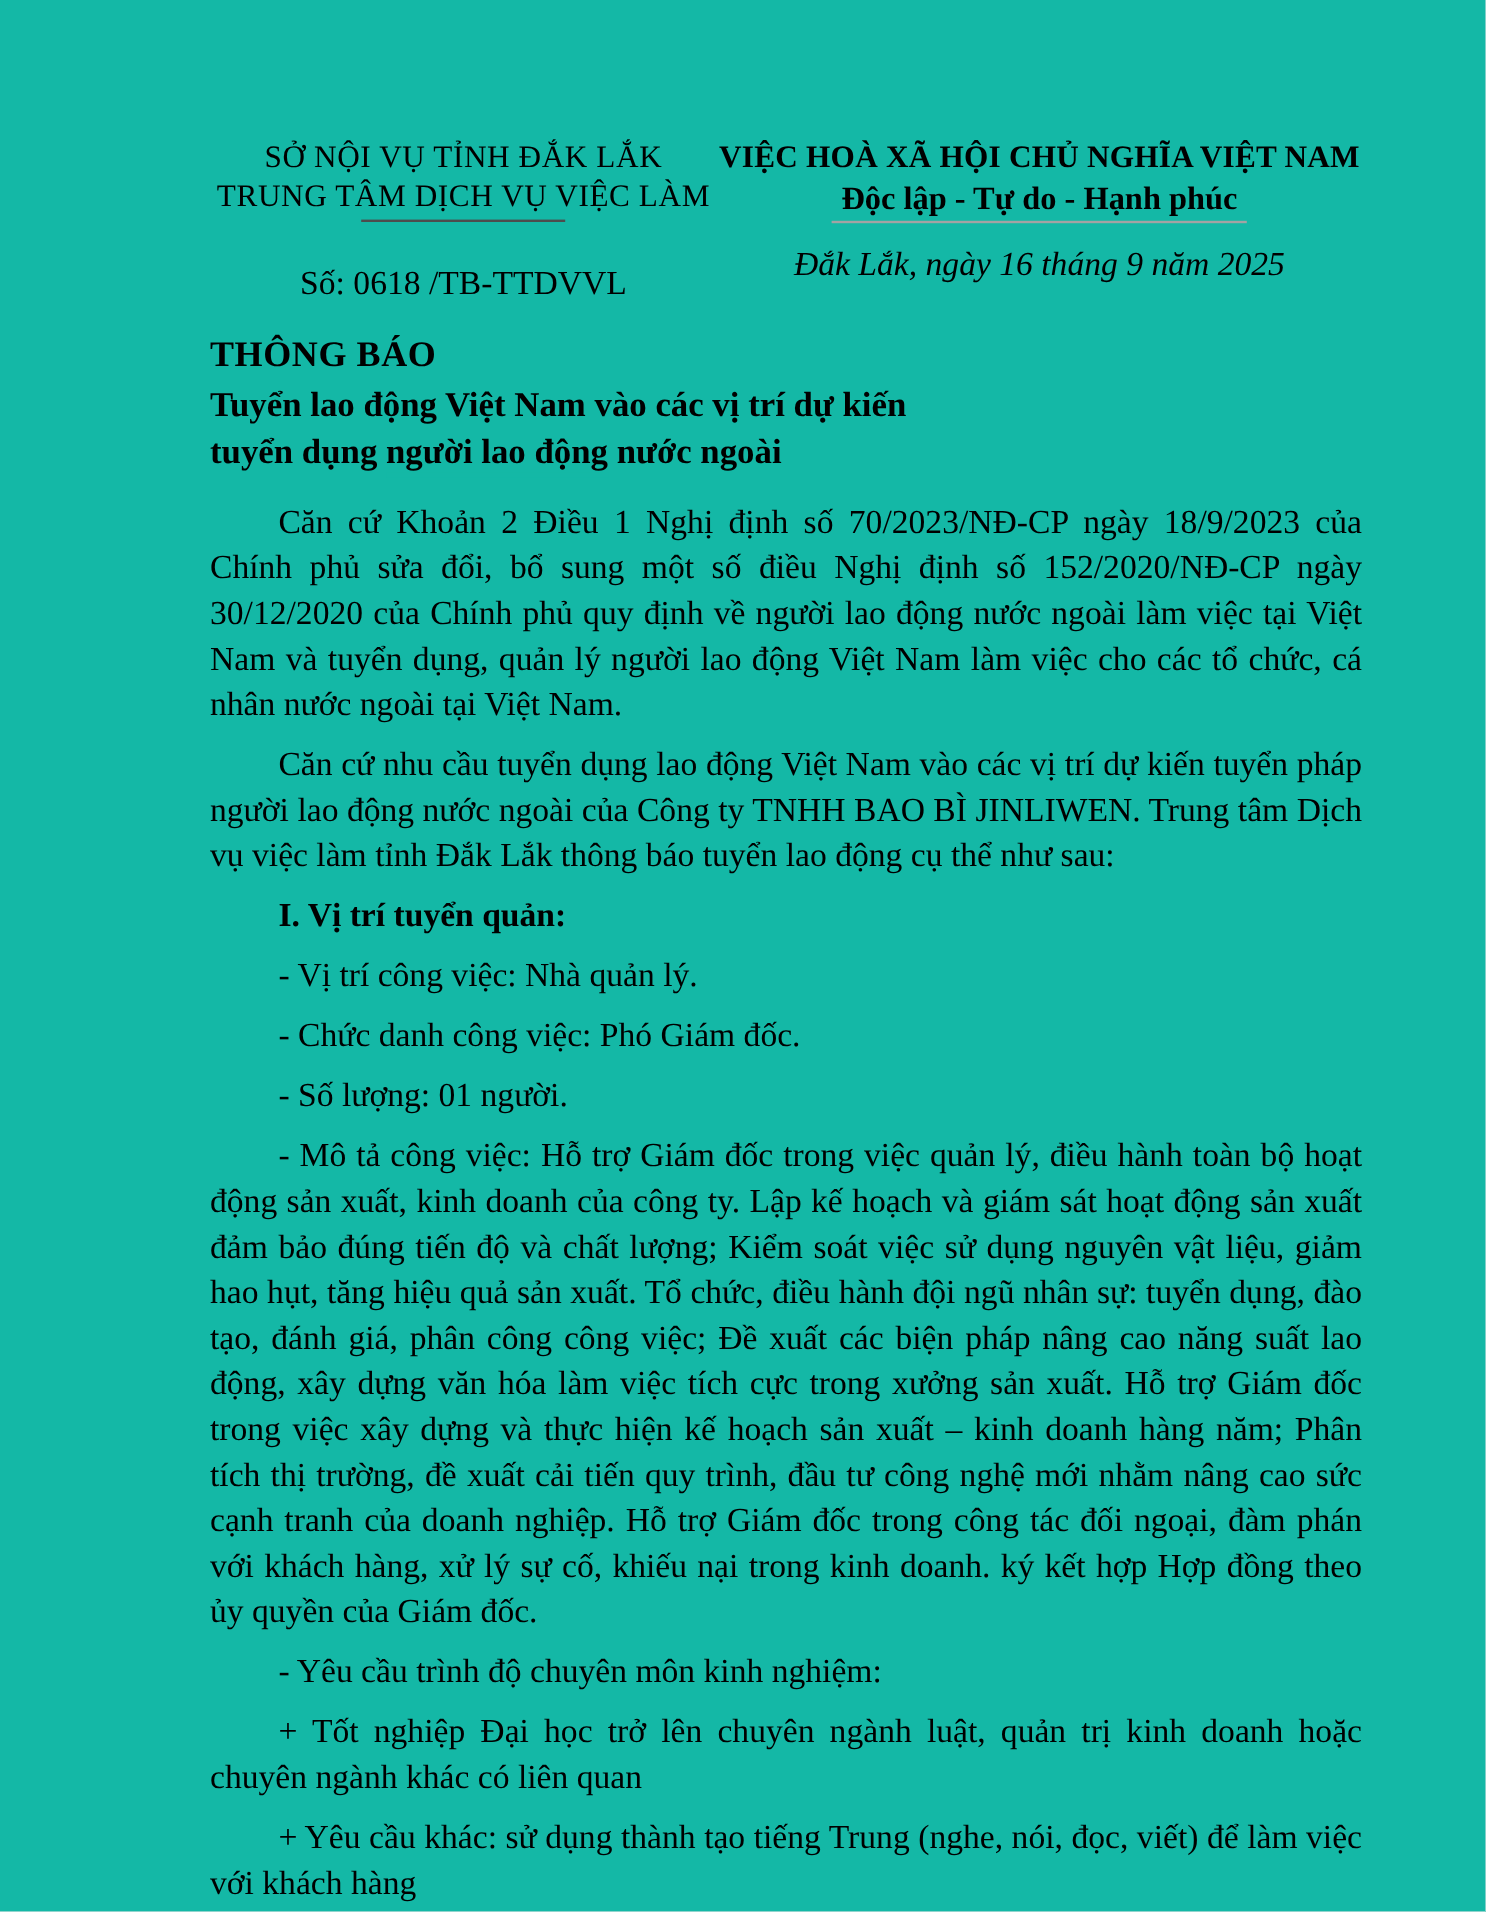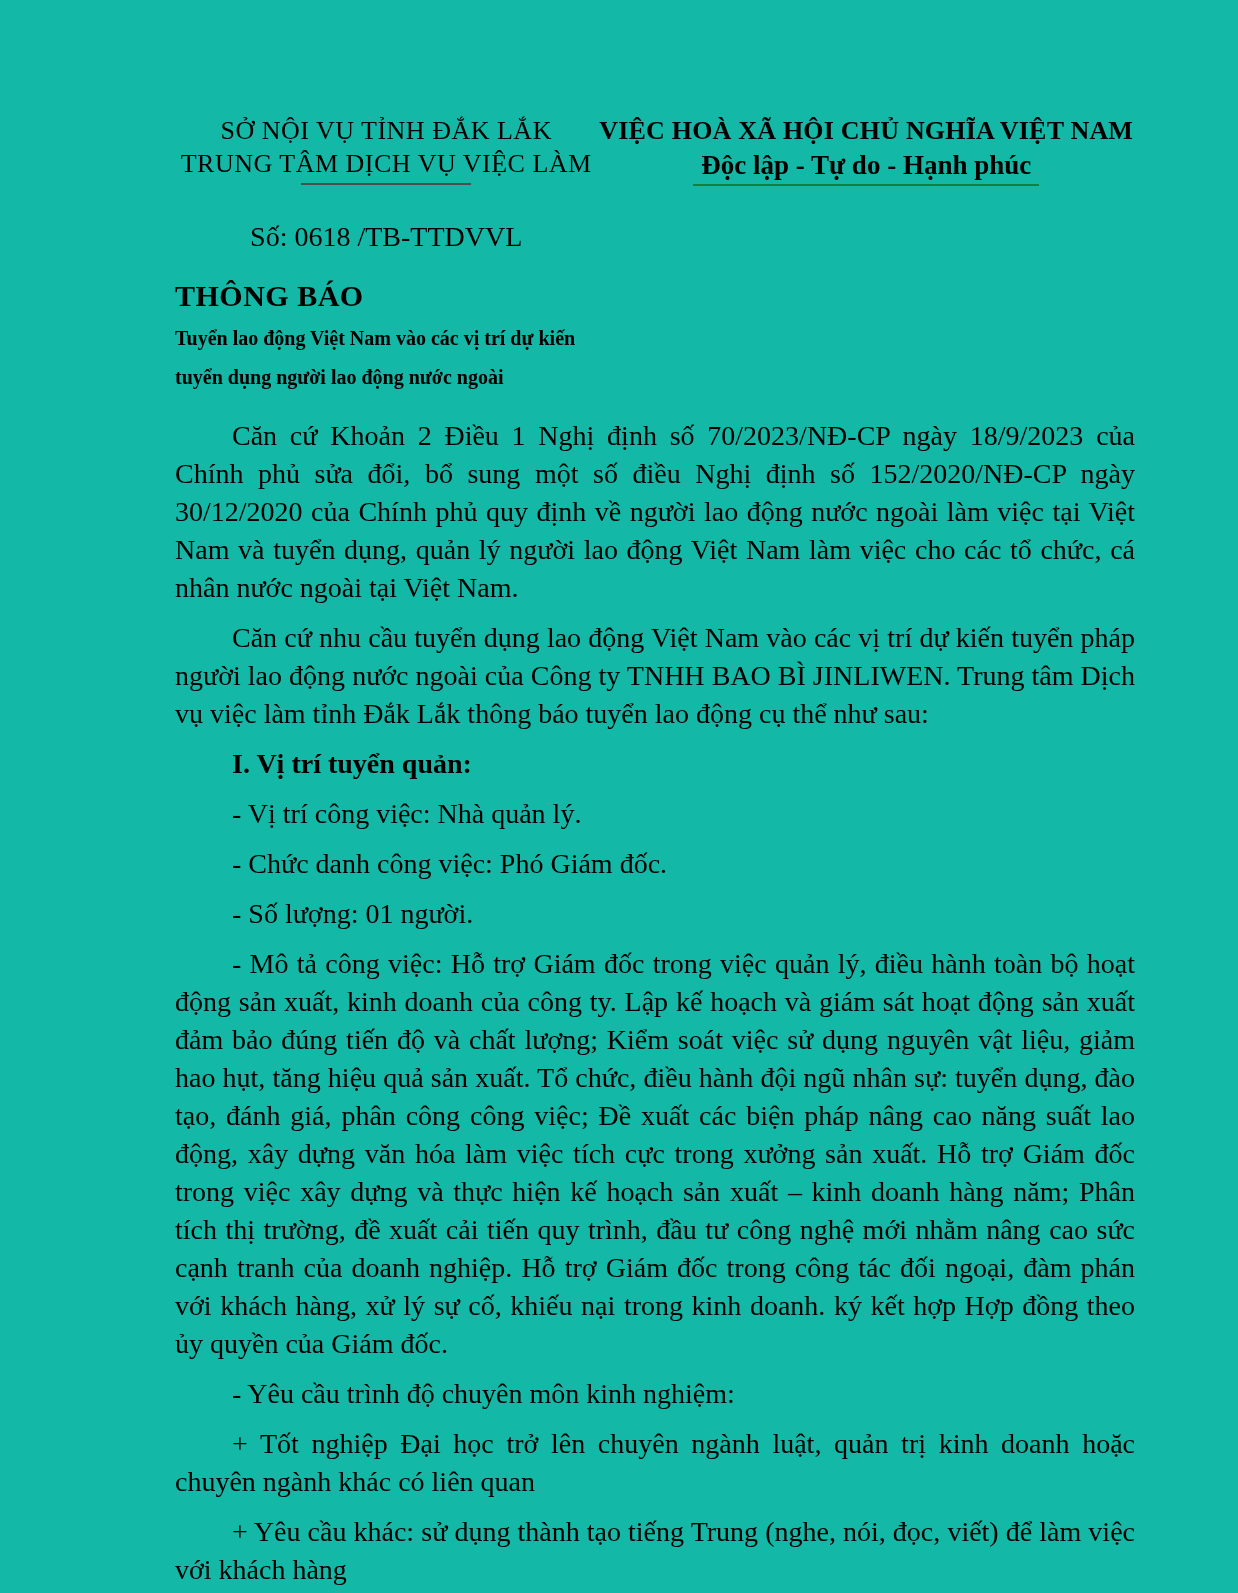--- a/index.html
+++ b/index.html
@@ -21,27 +21,27 @@
   .header-left  { width: 44%; text-align: center; }
   .header-right { width: 56%; text-align: center; }
 
   .org-parent   { font-size: 26px; letter-spacing: .5px; }
   .org-name     { font-size: 26px; font-weight: normal; margin-top: 3px; letter-spacing: .5px; }
   .org-underline{ width: 170px; border-top: 2px solid #4d4d4d; margin: 4px auto 0; }
   .doc-number   { margin-top: 36px; font-size: 28px; }
 
   .national-title { font-size: 26px; font-weight: bold; letter-spacing: .2px; }
   .motto          { font-size: 27px; font-weight: bold; margin-top: 4px; }
-  .motto .u       { display: inline-block; border-bottom: 2px solid #15803d; padding: 0 8px 3px; }
+  .motto .u       { display: inline-block; border-bottom: 2px solid #a3a3a3; padding: 0 8px 3px; }
   .place-date     { margin-top: 19px; font-style: italic; font-size: 28px; }
 
   
   .title-block  { text-align: left; margin-top: 26px; font-weight: bold; }
   .doc-title    { font-size: 30px; letter-spacing: .5px; }
-  .doc-subtitle { font-size: 20px; line-height: 39px; margin-top: 6px; }
+  .doc-subtitle { font-size: 29px; line-height: 39px; margin-top: 6px; }
   .partial-underline { border-bottom: 4px solid #14b8a6; padding-bottom: 1px; }
 
   
   .content { margin-top: 20px; }
   .para {
     text-align: justify;
     text-indent: 57px;
     line-height: 38px;
     margin: 0 0 12px 0;
   }
@@ -62,20 +62,21 @@
         <span>Số:</span>
         <span>0618 /TB-TTDVVL</span>
       </div>
     </div>
 
     <div class="header-right">
       <div class="national-title">VIỆC HOÀ XÃ HỘI CHỦ NGHĨA VIỆT NAM</div>
       <div class="motto">
         <span class="u">Độc lập - Tự do - Hạnh phúc</span>
       </div>
+      <div class="place-date">Đắk Lắk, ngày 16 tháng 9 năm 2025</div>
     </div>
 
   </div>
 
   <div class="title-block">
     <div class="doc-title">THÔNG BÁO</div>
     <div class="doc-subtitle">
       <div>Tuyển lao động Việt Nam vào các vị trí dự kiến</div>
       <div>
         <span>tuyển dụng</span>

